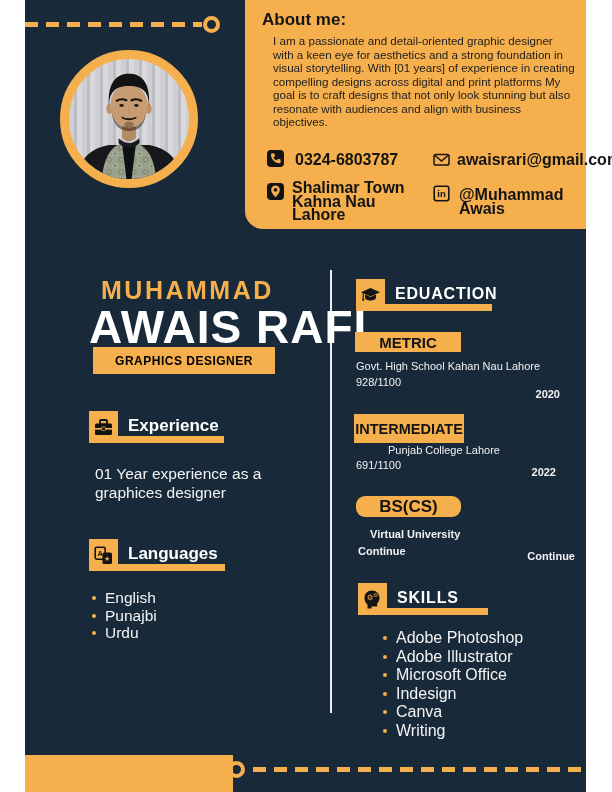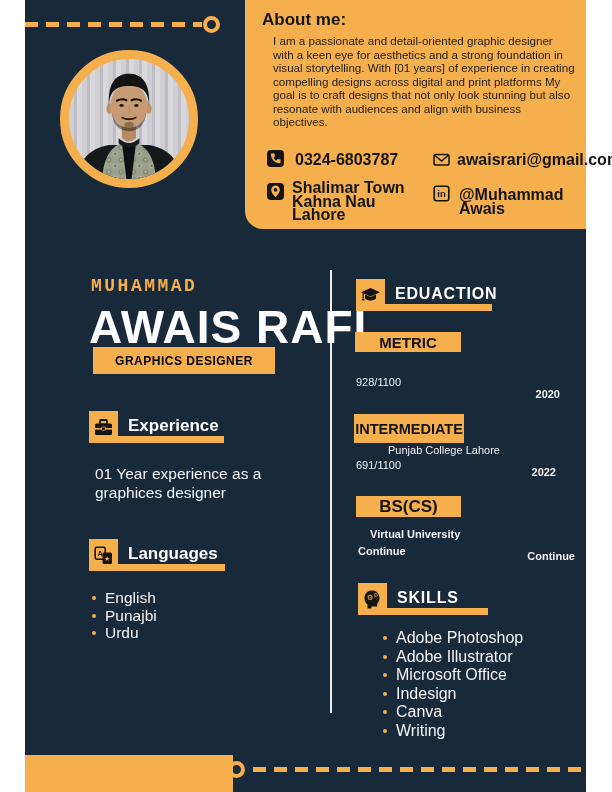--- a/index.html
+++ b/index.html
@@ -24,21 +24,21 @@
   .photo svg{position:absolute;left:0;top:0;width:100%;height:100%;}
 
   
   .about{position:absolute;left:220px;top:0;width:341px;height:229px;background:var(--orange);border-radius:0 0 0 18px;}
   .about-title{position:absolute;left:17px;top:10px;font-size:17px;font-weight:bold;color:var(--ink);}
   .about-body{position:absolute;left:28px;top:34px;width:303px;font-size:11.6px;line-height:13.5px;color:#1d1d1d;font-weight:500;}
   .contact-icon{position:absolute;width:17px;height:17px;}
   .contact-text{position:absolute;font-size:16px;font-weight:bold;color:#141414;line-height:13.5px;}
 
   
-  .first-name{position:absolute;left:66px;top:276px;font-size:18px;font-weight:bold;color:var(--orange);letter-spacing:2.5px;font-family:Liberation Mono, monospace;}
+  .first-name{position:absolute;left:76px;top:276px;font-size:25px;font-weight:bold;color:var(--orange);letter-spacing:2.5px;}
   .last-name{position:absolute;left:64px;top:300px;font-size:46px;font-weight:bold;color:#fff;letter-spacing:1px;}
   .role-badge{position:absolute;left:68px;top:347px;width:182px;height:27px;background:var(--orange);
     display:flex;align-items:center;justify-content:center;}
   .role-badge span{font-size:12px;font-weight:bold;color:#000000;letter-spacing:.5px;}
 
   
   .sec-head{position:absolute;height:32px;}
   .sec-head .bar{position:absolute;left:5px;bottom:0;height:7px;background:var(--orange);}
   .sec-head .sq{position:absolute;left:0;top:0;width:29px;height:32px;background:var(--orange);
     display:flex;align-items:center;justify-content:center;}
@@ -196,31 +196,32 @@
           <path d="M3.2,6.2 L3.2,11.5" stroke="#141414" stroke-width="1.2"></path>
           <circle cx="3.2" cy="12.6" r="1.2" fill="#141414"></circle>
         </svg>
       </div>
       <span class="txt caps">EDUACTION</span>
     </div>
 
     <div class="edu-label" style="left:330px;top:332px;width:106px;height:20px;">
       <span style="font-size:15px;">METRIC</span>
     </div>
+    <div class="edu-line" style="left:331px;top:360px;">Govt. High School Kahan Nau Lahore</div>
     <div class="edu-line" style="left:331px;top:376px;">928/1100</div>
     <div class="edu-year" style="left:475px;top:388px;width:60px;">2020</div>
 
     <div class="edu-label" style="left:329px;top:414px;width:110px;height:29px;">
       <span style="font-size:14.5px;">INTERMEDIATE</span>
     </div>
     <div class="edu-line" style="left:331px;top:444px;padding-left:32px;">Punjab College Lahore</div>
     <div class="edu-line" style="left:331px;top:459px;">691/1100</div>
     <div class="edu-year" style="left:471px;top:466px;width:60px;">2022</div>
 
-    <div class="edu-label" style="left:331px;top:496px;width:105px;height:21px;">
+    <div class="edu-label" style="left:331px;top:496px;width:105px;height:21px;border-radius:9px;">
       <span style="font-size:17px;">BS(CS)</span>
     </div>
     <div class="edu-line" style="left:333px;top:528px;font-weight:bold;margin-left:12px;">Virtual University</div>
     <div class="edu-line" style="left:333px;top:545px;font-weight:bold;">Continue</div>
     <div class="edu-year" style="left:480px;top:550px;width:70px;">Continue</div>
 
     <div class="sec-head" style="left:333px;top:583px;">
       <div class="bar" style="width:125px;"></div>
       <div class="sq">
         <svg class="icon-svg" width="19" height="21" viewBox="0 0 19 21">

